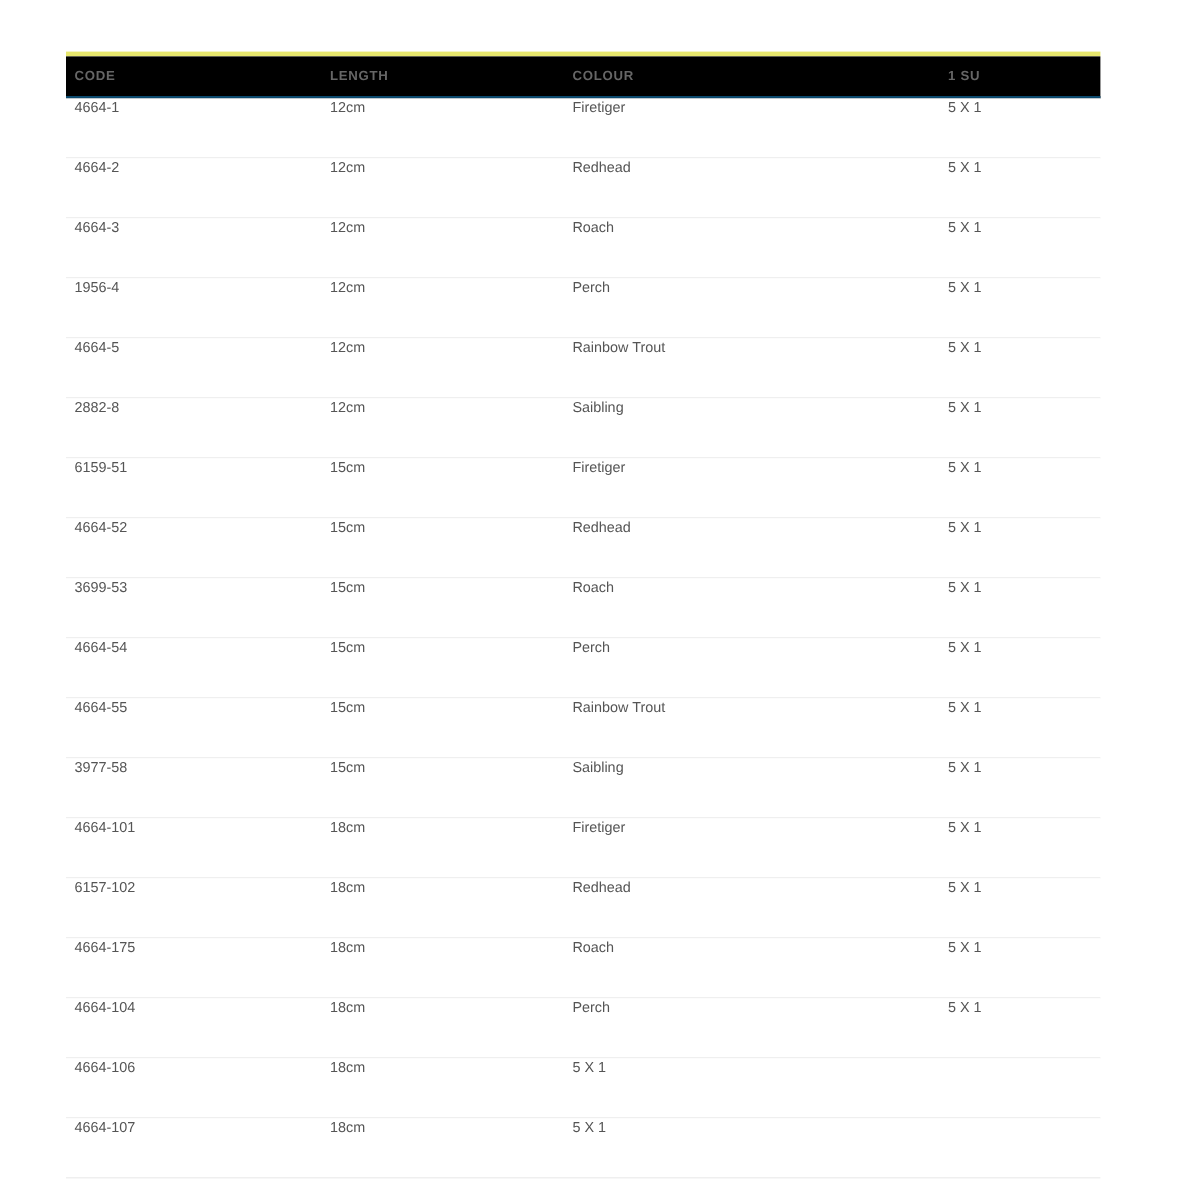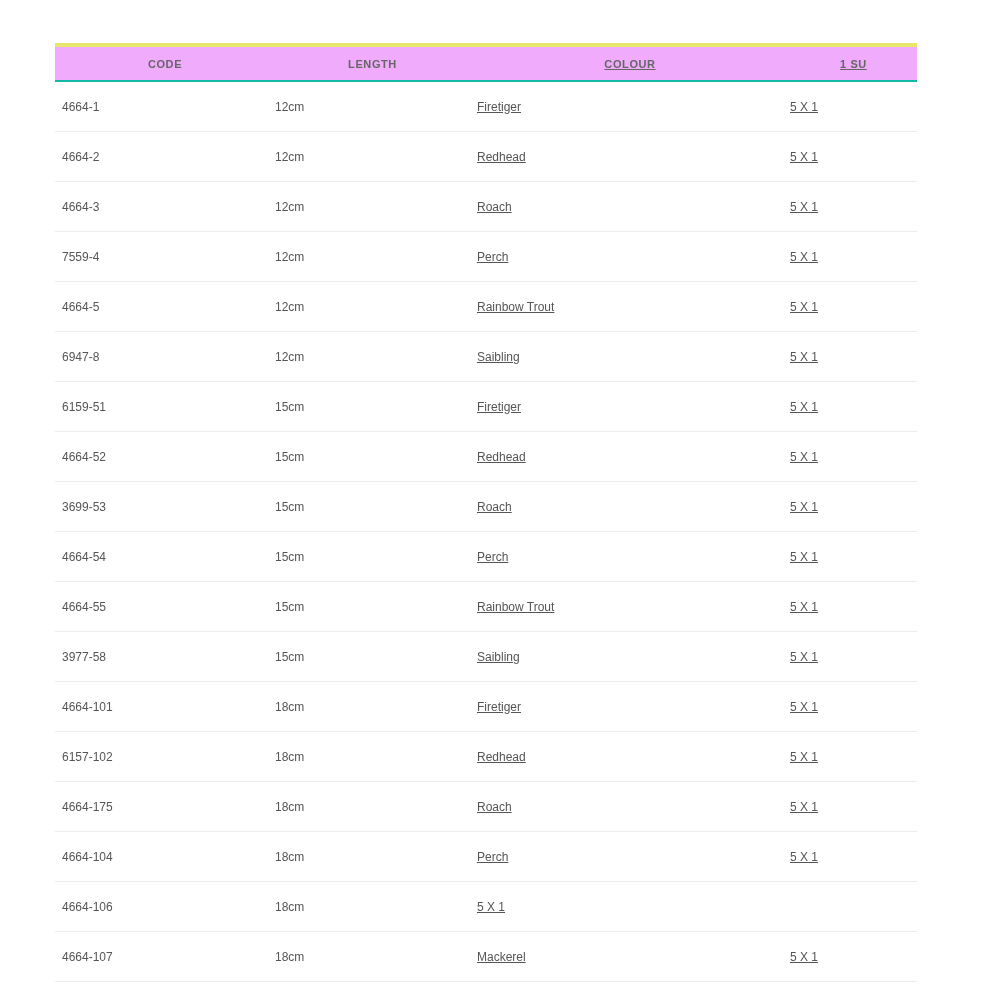--- a/index.html
+++ b/index.html
@@ -14,54 +14,53 @@
   .table-wrap {
     position: absolute;
     left: 55px;
     top: 43px;
     width: 862px;
     border-top: 4px solid #e7e76d;
     box-sizing: border-box;
   }
   .header-row {
     display: flex;
-    background: #f0abfc;
+    background: #000000;
     height: 33px;
     align-items: center;
-    border-bottom: 2px solid #14b8a6;
-    text-align: center;
+    border-bottom: 2px solid #0c4a6e;
   }
   .header-row .cell {
     color: #666666;
     font-size: 11px;
     font-weight: bold;
     letter-spacing: 0.6px;
     text-transform: uppercase;
   }
   .row {
     display: flex;
     height: 49px;
-    align-items: center;
+    align-items: flex-start;
     border-bottom: 1px solid #ececec;
     background: #ffffff;
   }
   .row .cell {
     color: #555555;
     font-size: 12px;
   }
   .cell {
     box-sizing: border-box;
     padding-left: 7px;
     white-space: nowrap;
     overflow: hidden;
   }
   .col-0 { width: 213px; }
   .col-1 { width: 202px; }
-  .col-2 { width: 313px; text-decoration: underline; }
-  .col-3 { width: 134px; text-decoration: underline; }
+  .col-2 { width: 313px; }
+  .col-3 { width: 134px; }
 </style>
 </head>
 <body>
 
 <div class="table-wrap">
   <div class="header-row">
     <div class="cell col-0">CODE</div>
     <div class="cell col-1">LENGTH</div>
     <div class="cell col-2">COLOUR</div>
     <div class="cell col-3">1 SU</div>
@@ -79,33 +78,33 @@
         <div class="cell col-2">Redhead</div>
         <div class="cell col-3">5 X 1</div>
       </div>
       <div class="row">
         <div class="cell col-0">4664-3</div>
         <div class="cell col-1">12cm</div>
         <div class="cell col-2">Roach</div>
         <div class="cell col-3">5 X 1</div>
       </div>
       <div class="row">
-        <div class="cell col-0">7559-4</div>
+        <div class="cell col-0">1956-4</div>
         <div class="cell col-1">12cm</div>
         <div class="cell col-2">Perch</div>
         <div class="cell col-3">5 X 1</div>
       </div>
       <div class="row">
         <div class="cell col-0">4664-5</div>
         <div class="cell col-1">12cm</div>
         <div class="cell col-2">Rainbow Trout</div>
         <div class="cell col-3">5 X 1</div>
       </div>
       <div class="row">
-        <div class="cell col-0">6947-8</div>
+        <div class="cell col-0">2882-8</div>
         <div class="cell col-1">12cm</div>
         <div class="cell col-2">Saibling</div>
         <div class="cell col-3">5 X 1</div>
       </div>
       <div class="row">
         <div class="cell col-0">6159-51</div>
         <div class="cell col-1">15cm</div>
         <div class="cell col-2">Firetiger</div>
         <div class="cell col-3">5 X 1</div>
       </div>
@@ -164,17 +163,16 @@
         <div class="cell col-3">5 X 1</div>
       </div>
       <div class="row">
         <div class="cell col-0">4664-106</div>
         <div class="cell col-1">18cm</div>
         <div class="cell col-3">5 X 1</div>
       </div>
       <div class="row">
         <div class="cell col-0">4664-107</div>
         <div class="cell col-1">18cm</div>
-        <div class="cell col-2">Mackerel</div>
         <div class="cell col-3">5 X 1</div>
       </div>
     </div>
 </div>
 
 </body></html>

